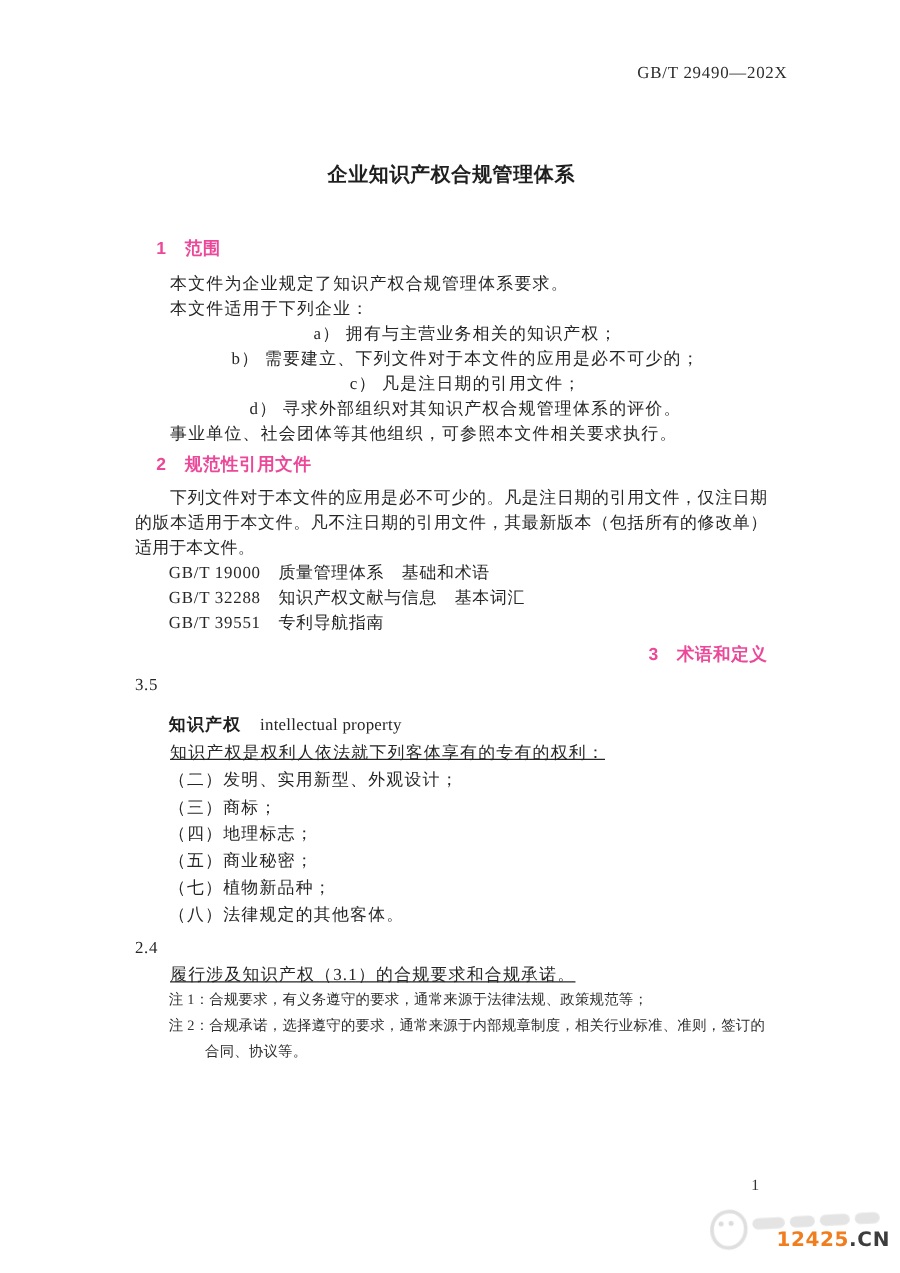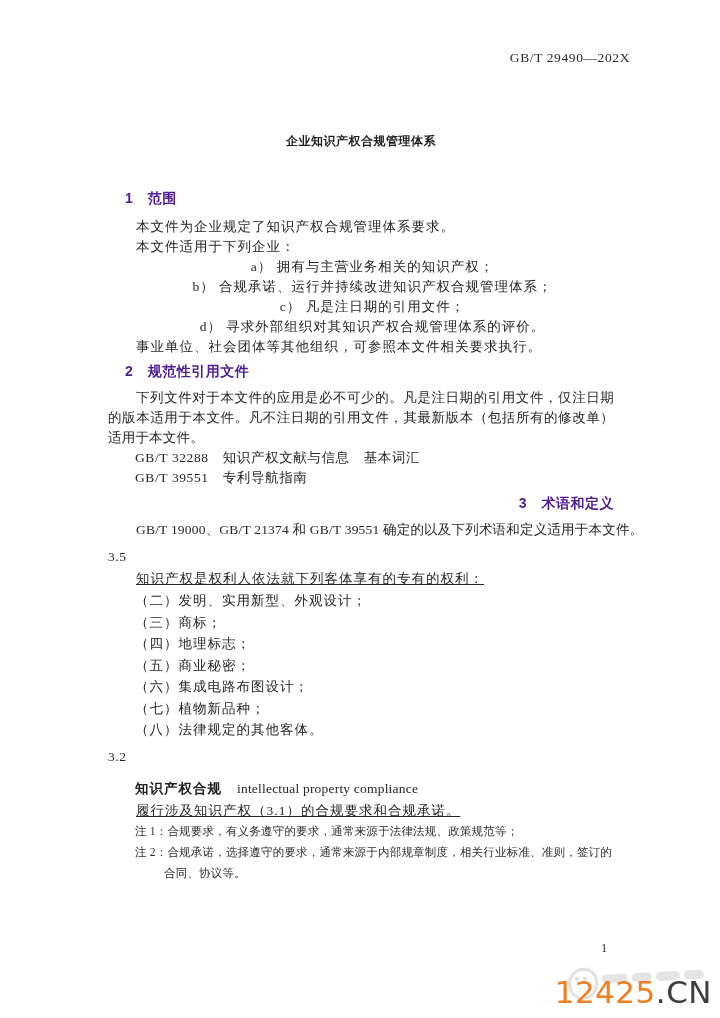--- a/index.html
+++ b/index.html
@@ -17,28 +17,28 @@
     font-size:13.5px;letter-spacing:0.6px;color:#2b2b2b;
   }
   .content{
     position:absolute;top:120px;left:108px;width:506px;
     font-size:13.5px;line-height:20px;letter-spacing:1px;
   }
   .content p{margin:0;}
   .doc-title{
     margin:8px 0 0;
     font-family:"Liberation Sans","DejaVu Sans",sans-serif;
-    font-size:12px;line-height:26px;font-weight:bold;
+    font-size:16px;line-height:26px;font-weight:bold;
     text-align:center;letter-spacing:0.5px;color:#1f1f1f;
   }
   .sec-h{
     margin:0 0 0 17px;
     font-family:"Liberation Sans","DejaVu Sans",sans-serif;
     font-size:14px;line-height:16px;font-weight:bold;
-    letter-spacing:0.5px;color:#4c1d95;
+    letter-spacing:0.5px;color:#ec4899;
   }
   .sec-h.s1{margin-top:36px;}
   .sec-h.s2{margin-top:6px;}
   .sec-h.s3{margin-top:7px;text-align:right;}
   .p-i{text-indent:28px;}
   .mt11{margin-top:11px !important;}
   .li{margin-left:23px !important;text-align:center;}
   .p-just{margin-top:9px !important;text-indent:28px;text-align:justify;letter-spacing:0.2px;}
   .ref{margin-left:27px !important;white-space:pre;letter-spacing:0.6px;}
   .p-intro{margin-top:9px !important;text-indent:28px;white-space:nowrap;letter-spacing:0.2px;}
@@ -75,70 +75,69 @@
   .g-dot.d1{left:7px;top:11px;}
   .g-dot.d2{left:15px;top:11px;}
   .g-bar{position:absolute;top:10px;height:9px;border-radius:5px;background:#e0e0e0;}
   .g-bar.b1{left:34px;width:26px;}
   .g-bar.b2{left:64px;width:20px;}
   .g-bar.b3{left:88px;width:24px;}
   .g-bar.b4{left:116px;width:20px;}
   .wm-brand{
     position:absolute;top:980px;right:8px;
     font-family:"DejaVu Sans","Liberation Sans",sans-serif;
-    font-weight:normal;font-size:31px;line-height:24px;letter-spacing:0.5px;
+    font-weight:bold;font-size:16px;line-height:24px;letter-spacing:0.5px;
     white-space:nowrap;
   }
   .wm-orange{color:#f07d1e;}
   .wm-dark{color:#3d3d3d;}
 </style>
 </head>
 <body>
 
 <div class="page">
 
   <div class="doc-code">GB/T 29490—202X</div>
 
   <div class="content">
 
     <h1 class="doc-title">企业知识产权合规管理体系</h1>
 
     <h2 class="sec-h s1">1　范围</h2>
     <p class="p-i mt11">本文件为企业规定了知识产权合规管理体系要求。</p>
     <p class="p-i">本文件适用于下列企业：</p>
     <p class="li">a） 拥有与主营业务相关的知识产权；</p>
-    <p class="li">b） 合规承诺、运行并持续改进知识产权合规管理体系；</p>
+    <p class="li">b） 需要建立、下列文件对于本文件的应用是必不可少的；</p>
     <p class="li">c） 凡是注日期的引用文件；</p>
     <p class="li">d） 寻求外部组织对其知识产权合规管理体系的评价。</p>
     <p class="p-i">事业单位、社会团体等其他组织，可参照本文件相关要求执行。</p>
 
     <h2 class="sec-h s2">2　规范性引用文件</h2>
     <p class="p-just">下列文件对于本文件的应用是必不可少的。凡是注日期的引用文件，仅注日期的版本适用于本文件。凡不注日期的引用文件，其最新版本（包括所有的修改单）适用于本文件。</p>
+    <p class="ref">GB/T 19000　质量管理体系　基础和术语</p>
     <p class="ref">GB/T 32288　知识产权文献与信息　基本词汇</p>
     <p class="ref">GB/T 39551　专利导航指南</p>
 
     <h2 class="sec-h s3">3　术语和定义</h2>
-    <p class="p-intro">GB/T 19000、GB/T 21374 和 GB/T 39551 确定的以及下列术语和定义适用于本文件。</p>
 
     <div class="t-num">3.5</div>
+    <div class="t-line">
+      <span class="t-zh">知识产权</span><span class="t-en">intellectual property</span>
+    </div>
     <p class="p-def">知识产权是权利人依法就下列客体享有的专有的权利：</p>
     <div class="t-items">
       <p>（二）发明、实用新型、外观设计；</p>
       <p>（三）商标；</p>
       <p>（四）地理标志；</p>
       <p>（五）商业秘密；</p>
-      <p>（六）集成电路布图设计；</p>
       <p>（七）植物新品种；</p>
       <p>（八）法律规定的其他客体。</p>
     </div>
 
-    <div class="t-num n2">3.2</div>
-    <div class="t-line">
-      <span class="t-zh">知识产权合规</span><span class="t-en">intellectual property compliance</span>
-    </div>
+    <div class="t-num n2">2.4</div>
     <p class="p-def">履行涉及知识产权（3.1）的合规要求和合规承诺。</p>
     <p class="note">注 1：合规要求，有义务遵守的要求，通常来源于法律法规、政策规范等；</p>
     <p class="note">注 2：合规承诺，选择遵守的要求，通常来源于内部规章制度，相关行业标准、准则，签订的合同、协议等。</p>
 
   </div>
 
   <div class="page-number">1</div>
 
   <div class="wm-ghost">
     <span class="g-circle"></span>

